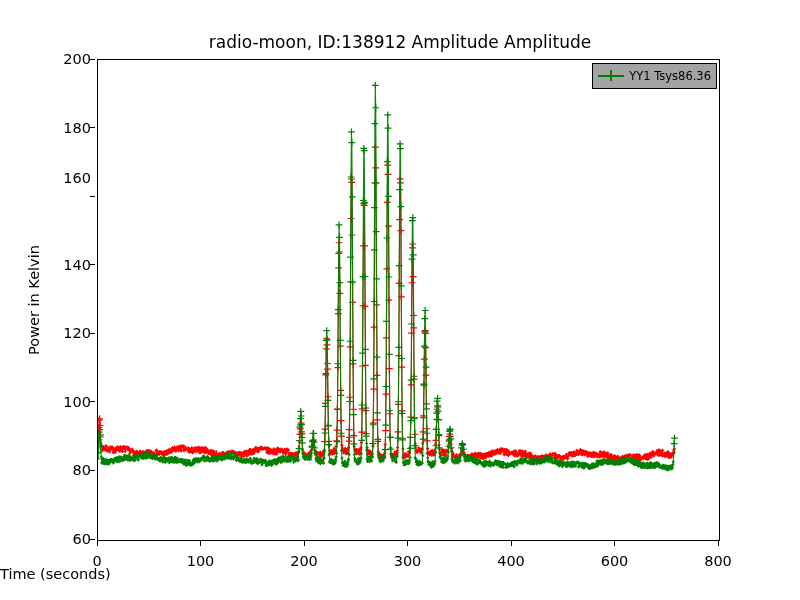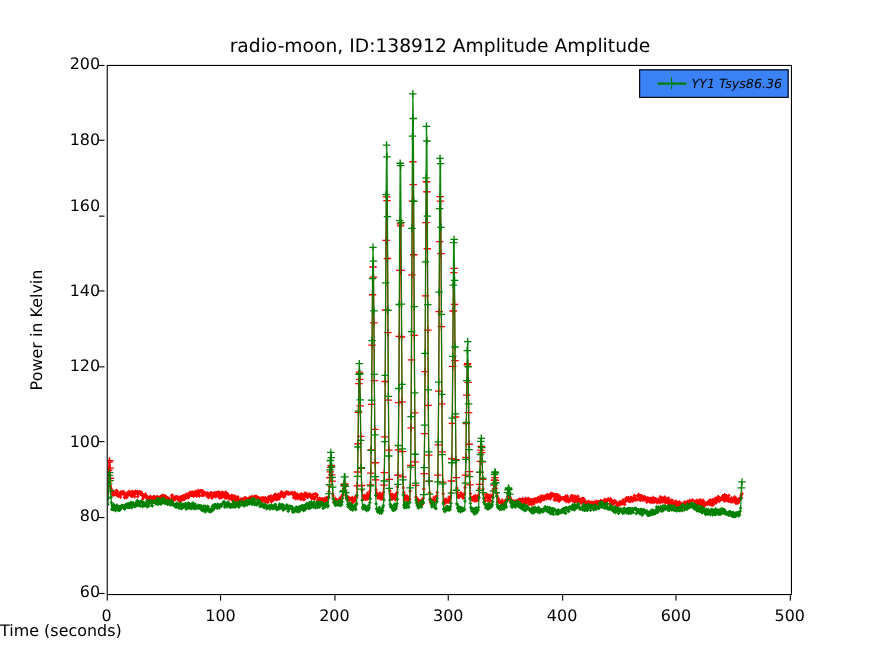--- a/index.html
+++ b/index.html
@@ -31,22 +31,22 @@
   }
   #xlabel{
     position:absolute;left:0;top:566px;width:800px;text-align:left;
     font-size:14.5px;color:#000;
   }
   #ylabel-host{position:absolute;left:36px;top:59px;width:2px;height:482px;}
   #ytick-host{position:absolute;left:27px;top:59px;width:64px;height:482px;}
   #xtick-host{position:absolute;left:97px;top:547px;width:623px;height:20px;}
   .tickmark{position:absolute;background:#000;}
   #legend{
-    position:absolute;right:2px;top:3px;border:1px solid #000;background:#3b82f6;
-    padding:3px 5px 4px 16px;box-sizing:border-box;font-style:italic;
+    position:absolute;right:2px;top:3px;border:1px solid #000;background:#a3a3a3;
+    padding:3px 5px 4px 5px;box-sizing:border-box;
   }
   .legend-row{display:flex;align-items:center;height:17px;}
   .legend-sample{width:26px;height:13px;position:relative;margin-right:5px;flex:0 0 auto;}
   .legend-sample .hbar{position:absolute;left:0;top:6px;width:26px;height:1.6px;}
   .legend-sample .vbar{position:absolute;left:12px;top:1px;width:1.6px;height:11px;}
   .legend-text{font-size:11.5px;color:#000;white-space:nowrap;}
 </style>
 </head>
 <body>
 
@@ -58,21 +58,21 @@
       <div class="tick-label-y" style="top: 480px;">60</div>
       <div class="tickmark" style="left: 63px; top: 479.5px; width: 5px; height: 1px;"></div>
       <div class="tick-label-y" style="top: 411.429px;">80</div>
       <div class="tickmark" style="left: 63px; top: 410.929px; width: 5px; height: 1px;"></div>
       <div class="tick-label-y" style="top: 342.857px;">100</div>
       <div class="tickmark" style="left: 63px; top: 342.357px; width: 5px; height: 1px;"></div>
       <div class="tick-label-y" style="top: 274.286px;">120</div>
       <div class="tickmark" style="left: 63px; top: 273.786px; width: 5px; height: 1px;"></div>
       <div class="tick-label-y" style="top: 205.714px;">140</div>
       <div class="tickmark" style="left: 63px; top: 205.214px; width: 5px; height: 1px;"></div>
-      <div class="tick-label-y" style="top: 129px;">160</div>
+      <div class="tick-label-y" style="top: 119px;">160</div>
       <div class="tickmark" style="left: 63px; top: 136.643px; width: 5px; height: 1px;"></div>
       <div class="tick-label-y" style="top: 68.5714px;">180</div>
       <div class="tickmark" style="left: 63px; top: 68.0714px; width: 5px; height: 1px;"></div>
       <div class="tick-label-y" style="top: 0px;">200</div>
       <div class="tickmark" style="left: 63px; top: -0.5px; width: 5px; height: 1px;"></div>
     </div>
   <div id="ylabel-host">
     <div id="ylabel">Power in Kelvin</div>
   </div>
 
@@ -107,18 +107,18 @@
       <div class="tick-label-x" style="left: 103.5px; top: 6px;">100</div>
       <div class="tickmark" style="left: 103px; top: -6px; width: 1px; height: 5px;"></div>
       <div class="tick-label-x" style="left: 207px; top: 6px;">200</div>
       <div class="tickmark" style="left: 206.5px; top: -6px; width: 1px; height: 5px;"></div>
       <div class="tick-label-x" style="left: 310.5px; top: 6px;">300</div>
       <div class="tickmark" style="left: 310px; top: -6px; width: 1px; height: 5px;"></div>
       <div class="tick-label-x" style="left: 414px; top: 6px;">400</div>
       <div class="tickmark" style="left: 413.5px; top: -6px; width: 1px; height: 5px;"></div>
       <div class="tick-label-x" style="left: 517.5px; top: 6px;">600</div>
       <div class="tickmark" style="left: 517px; top: -6px; width: 1px; height: 5px;"></div>
-      <div class="tick-label-x" style="left: 621px; top: 6px;">500</div>
+      <div class="tick-label-x" style="left: 621px; top: 6px;">800</div>
       <div class="tickmark" style="left: 620.5px; top: -6px; width: 1px; height: 5px;"></div>
     </div>
   <div id="xlabel">Time (seconds)</div>
 
 </div>
 
 </body></html>

